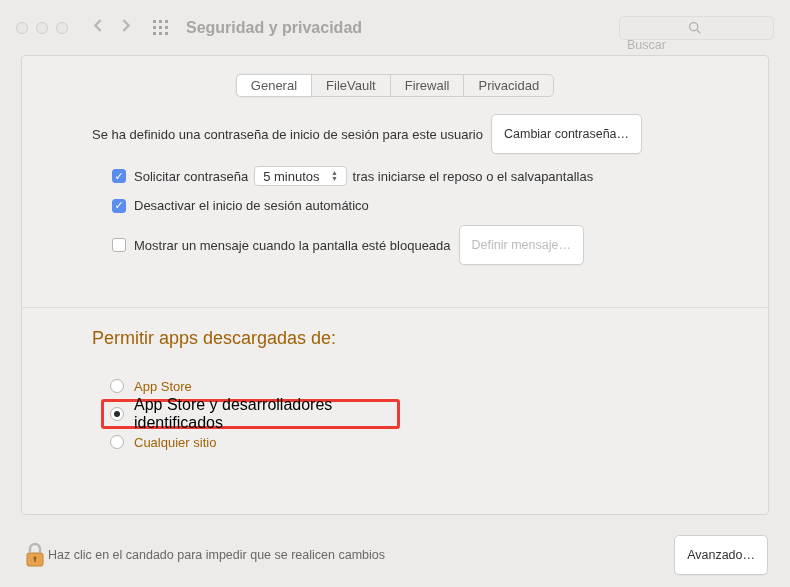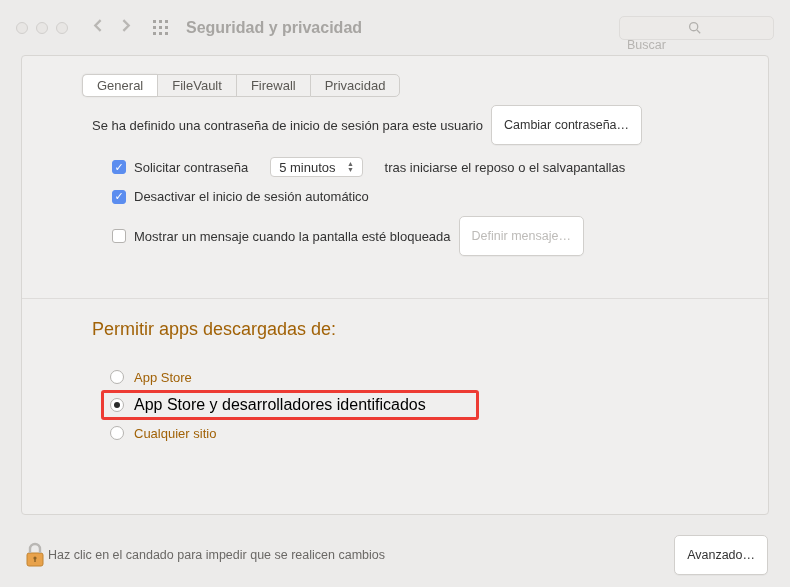--- a/index.html
+++ b/index.html
@@ -43,21 +43,21 @@
       height: 460px;
       background: #f0efee;
       border: 1px solid #d8d6d3;
       border-radius: 4px;
       position: relative;
       padding: 18px 60px 0 60px;
     }
 
     
     .tabs {
-      display: flex; justify-content: flex-start; margin-bottom: 8px;
+      display: flex; justify-content: center; margin-bottom: 17px;
     }
     .tablist {
       display: flex;
     }
     .tab {
       font-size: 13px; padding: 3px 14px; color: #5a5854;
       border-top: 1px solid #d0cecb; border-bottom: 1px solid #d0cecb;
       border-left: 1px solid #d0cecb;
       background: #f0efee;
       cursor: default;
@@ -84,21 +84,21 @@
       width: 14px; height: 14px; border: 1px solid #b5b3b0; border-radius: 3px;
       background: #fff; display:inline-flex; align-items:center; justify-content:center;
     }
     .checkbox.checked { background: #5b8def; border-color: #5b8def; }
     .checkbox.checked::after { content:"✓"; color:#fff; font-size:11px; line-height:1; }
 
     .select {
       display:inline-flex; align-items:center;
       border: 1px solid #d0cecb; border-radius: 4px; background:#fff;
       height: 20px; padding: 0 4px 0 8px; font-size:13px; color:#333;
-      margin: 0 22px;
+      margin: 0 6px;
     }
     .select .caret {
       width: 14px; height: 16px; display:flex; flex-direction:column;
       align-items:center; justify-content:center; margin-left:8px;
     }
     .select .caret span { font-size:7px; line-height:6px; color:#666;}
 
     .hr {
       border: none; border-top: 1px solid #dedcda;
       margin: 42px -60px 20px -60px;
@@ -114,21 +114,21 @@
     .radio {
       width:14px; height:14px; border-radius:50%; border:1px solid #b5b3b0;
       background:#fff; display:inline-flex; align-items:center; justify-content:center;
       flex-shrink:0;
     }
     .radio.checked::after { content:""; width:6px; height:6px; border-radius:50%; background:#2b2b2b; }
     .highlight-box {
       border: 3px solid #ed3b33; border-radius:3px;
       padding: 8px 6px; margin-left: -9px;
       display:flex; align-items:center; gap:10px;
-      width: 378px; height: 30px;
+      width: 299px; height: 30px; justify-content: center;
     }
 
     
     .footer {
       position: absolute; left: 0; right: 0; bottom: 0;
       display:flex; align-items:center;
       padding: 12px 22px;
       gap: 0;
     }
     .lock { width: 26px; height: 30px; display:flex; align-items:center; justify-content:center; }

